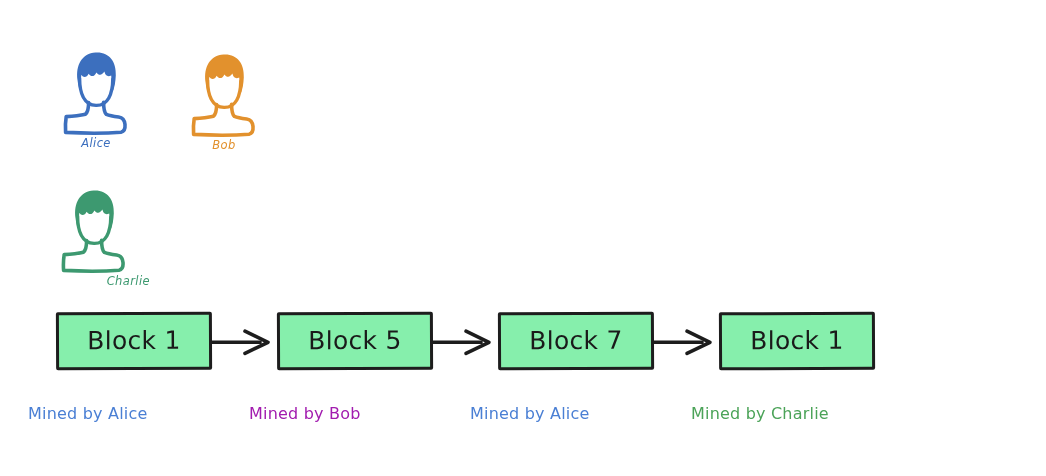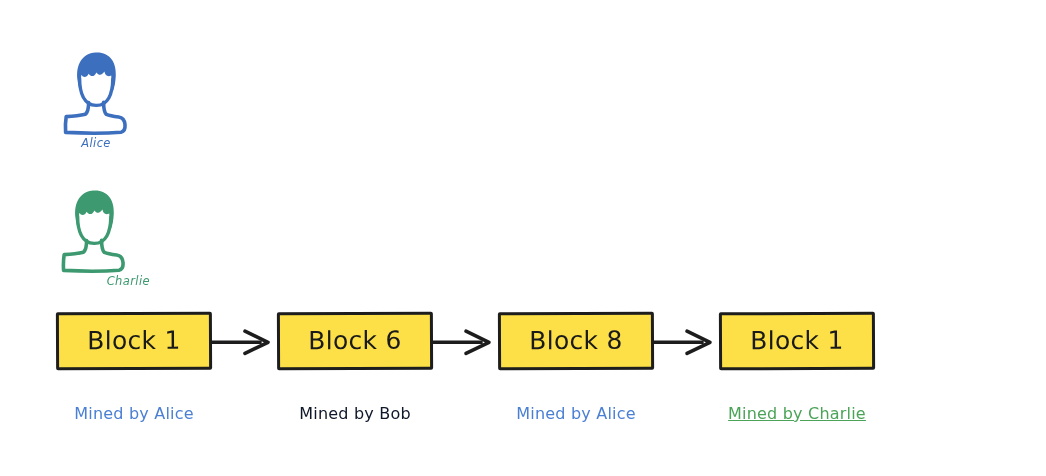--- a/index.html
+++ b/index.html
@@ -78,50 +78,50 @@
   .bg-3 { left: 498px; }
   .bg-4 { left: 719px; }
 
   .block-box {
     position: relative;
     width: 156px;
     height: 58px;
     box-sizing: border-box;
     border: 3px solid #1d1d1d;
     border-radius: 2px;
-    background: #fde047;
+    background: #86efac;
     display: flex;
     align-items: center;
     justify-content: center;
     transform: rotate(-0.25deg);
   }
   .block-label {
     font-family: "DejaVu Sans", sans-serif;
     font-size: 25px;
     color: #1a1a1a;
     letter-spacing: 0.3px;
     line-height: 26px;
     white-space: nowrap;
   }
 
   .block-caption {
     position: absolute;
     top: 92px;
     width: 156px;
-    text-align: center;
+    text-align: left;
     font-family: "DejaVu Sans", sans-serif;
     font-size: 16px;
     line-height: 19px;
     letter-spacing: 0.2px;
     white-space: nowrap;
   }
   .bg-1 .block-caption { left: -28px; width: 212px; }
   .bg-2 .block-caption { left: -28px; width: 212px; }
   .bg-3 .block-caption { left: -28px; width: 212px; }
-  .bg-4 .block-caption { left: -28px; width: 212px; text-decoration: underline; }
+  .bg-4 .block-caption { left: -28px; width: 212px; }
 
   
   .arrow {
     position: absolute;
     top: 16px;
     width: 66px;
     height: 28px;
   }
   .ar-1 { left: 212px; }
   .ar-2 { left: 433px; }
@@ -144,20 +144,34 @@
           <path d="M20.6 34 C20.6 49 25 61 37 61.4 C49 61.8 53.6 50 53.8 35" fill="none" stroke="#3c6fbe" stroke-width="3.4" stroke-linecap="round"></path>
           <path d="M29.6 58.5 C29.6 64 29 68 26.5 70.2 C19 72 11.5 72.4 7.2 72.6
                    C6.4 77.5 6.2 83 6.6 88.4 C22 89.2 45 89.6 62 88.2
                    C64.8 87.6 66.4 85 66 80.4 C65.6 76.2 63.4 73.6 59.6 73
                    C54.6 72.4 50.6 71.8 47.4 70.4 C45 68.2 44.6 63.8 44.6 58.2" fill="none" stroke="#3c6fbe" stroke-width="3.6" stroke-linejoin="round" stroke-linecap="round"></path>
         </g>
       </svg>
       <span class="pname" style="color:#3c6fbe">Alice</span>
     </div>
 
+    <div class="person p-bob">
+      <svg class="avatar" viewBox="0 0 74 92">
+        <path d="M18.5 36 C16.5 21 23 9.5 36.5 8.5 C50 7.6 57.5 17.5 56.8 31.5 C56.5 38 55.5 43 54.2 46.5
+                 C53.2 42 52.4 36 52.2 31.6 C48.6 33.6 46.2 31.2 45.4 27.6 C43.2 31.2 40 32.2 37.4 28.4
+                 C35.6 32.4 32.4 33.6 29.6 29.8 C27.8 33.6 24.4 34.2 22.4 30.8 C21.8 35.4 21.2 41 20.6 46
+                 C19.6 43.2 19 39.8 18.5 36 Z" fill="#e2912d"></path>
+        <path d="M20.6 34 C20.6 49 25 61 37 61.4 C49 61.8 53.6 50 53.8 35" fill="none" stroke="#e2912d" stroke-width="3.4" stroke-linecap="round"></path>
+        <path d="M29.6 58.5 C29.6 64 29 68 26.5 70.2 C19 72 11.5 72.4 7.2 72.6
+                 C6.4 77.5 6.2 83 6.6 88.4 C22 89.2 45 89.6 62 88.2
+                 C64.8 87.6 66.4 85 66 80.4 C65.6 76.2 63.4 73.6 59.6 73
+                 C54.6 72.4 50.6 71.8 47.4 70.4 C45 68.2 44.6 63.8 44.6 58.2" fill="none" stroke="#e2912d" stroke-width="3.6" stroke-linejoin="round" stroke-linecap="round"></path>
+      </svg>
+      <span class="pname" style="color:#e2912d">Bob</span>
+    </div>
 
     <div class="person p-charlie">
       <svg class="avatar" viewBox="0 0 74 92">
         <path d="M18.5 36 C16.5 21 23 9.5 36.5 8.5 C50 7.6 57.5 17.5 56.8 31.5 C56.5 38 55.5 43 54.2 46.5
                  C53.2 42 52.4 36 52.2 31.6 C48.6 33.6 46.2 31.2 45.4 27.6 C43.2 31.2 40 32.2 37.4 28.4
                  C35.6 32.4 32.4 33.6 29.6 29.8 C27.8 33.6 24.4 34.2 22.4 30.8 C21.8 35.4 21.2 41 20.6 46
                  C19.6 43.2 19 39.8 18.5 36 Z" fill="#3d9970"></path>
         <path d="M20.6 34 C20.6 49 25 61 37 61.4 C49 61.8 53.6 50 53.8 35" fill="none" stroke="#3d9970" stroke-width="3.4" stroke-linecap="round"></path>
         <path d="M29.6 58.5 C29.6 64 29 68 26.5 70.2 C19 72 11.5 72.4 7.2 72.6
                  C6.4 77.5 6.2 83 6.6 88.4 C22 89.2 45 89.6 62 88.2
@@ -179,33 +193,33 @@
       <div class="block-caption" style="color:#4a7fd4">Mined by Alice</div>
     </div>
 
     <svg class="arrow ar-1" viewBox="0 0 66 28">
       <path d="M1 14.3 L48 14.3" stroke="#1d1d1d" stroke-width="3.4" stroke-linecap="square" fill="none"></path>
       <path d="M33 3.2 L56 14.3 L33 25.4" stroke="#1d1d1d" stroke-width="3.6" stroke-linecap="round" stroke-linejoin="round" fill="none"></path>
     </svg>
 
     <div class="block-group bg-2">
       <div class="block-box">
-        <span class="block-label">Block 6</span>
-      </div>
-      <div class="block-caption" style="color:#0f172a">Mined by Bob</div>
+        <span class="block-label">Block 5</span>
+      </div>
+      <div class="block-caption" style="color:#a21caf">Mined by Bob</div>
     </div>
 
     <svg class="arrow ar-2" viewBox="0 0 66 28">
       <path d="M1 14.3 L48 14.3" stroke="#1d1d1d" stroke-width="3.4" stroke-linecap="square" fill="none"></path>
       <path d="M33 3.2 L56 14.3 L33 25.4" stroke="#1d1d1d" stroke-width="3.6" stroke-linecap="round" stroke-linejoin="round" fill="none"></path>
     </svg>
 
     <div class="block-group bg-3">
       <div class="block-box">
-        <span class="block-label">Block 8</span>
+        <span class="block-label">Block 7</span>
       </div>
       <div class="block-caption" style="color:#4a7fd4">Mined by Alice</div>
     </div>
 
     <svg class="arrow ar-3" viewBox="0 0 66 28">
       <path d="M1 14.3 L48 14.3" stroke="#1d1d1d" stroke-width="3.4" stroke-linecap="square" fill="none"></path>
       <path d="M33 3.2 L56 14.3 L33 25.4" stroke="#1d1d1d" stroke-width="3.6" stroke-linecap="round" stroke-linejoin="round" fill="none"></path>
     </svg>
 
     <div class="block-group bg-4">

